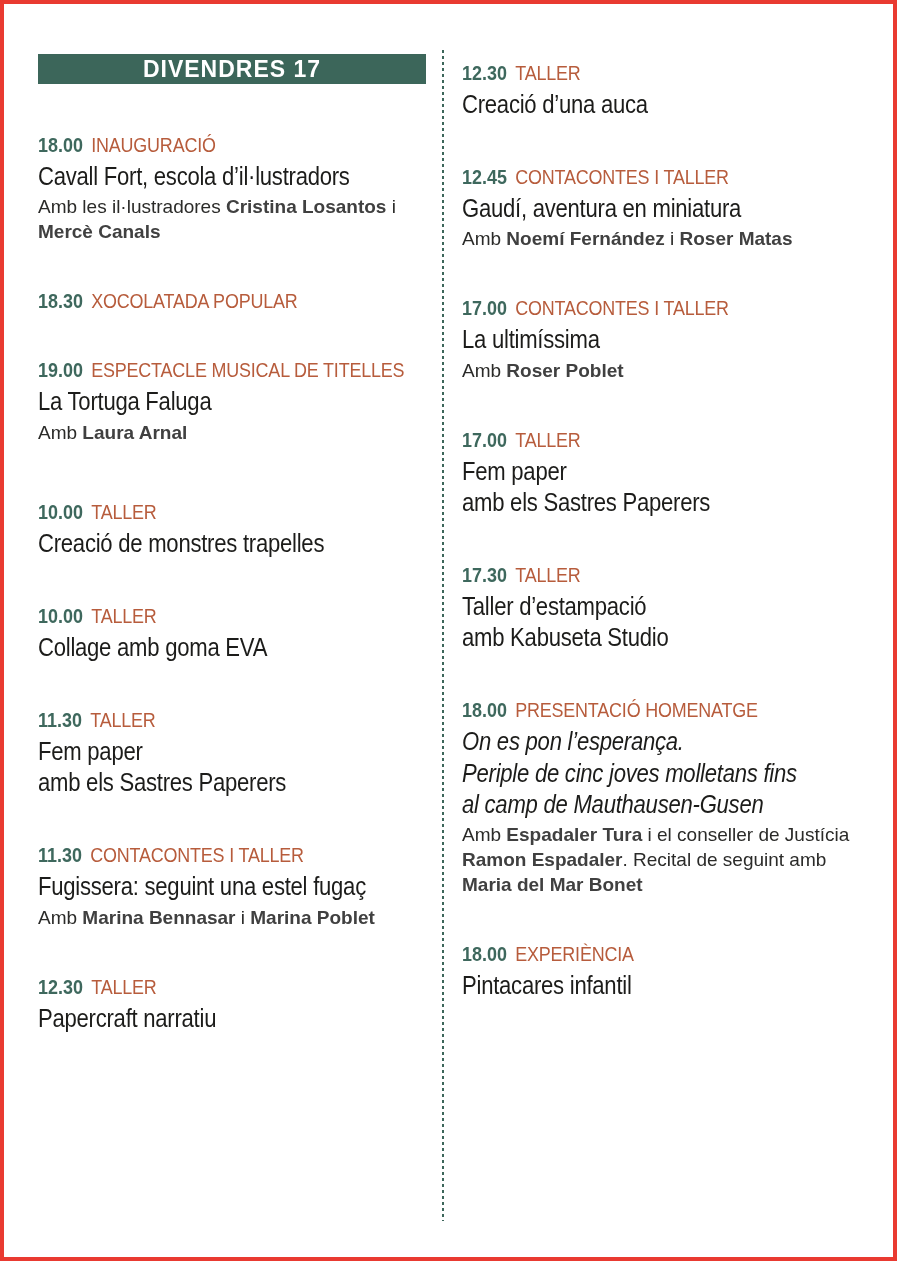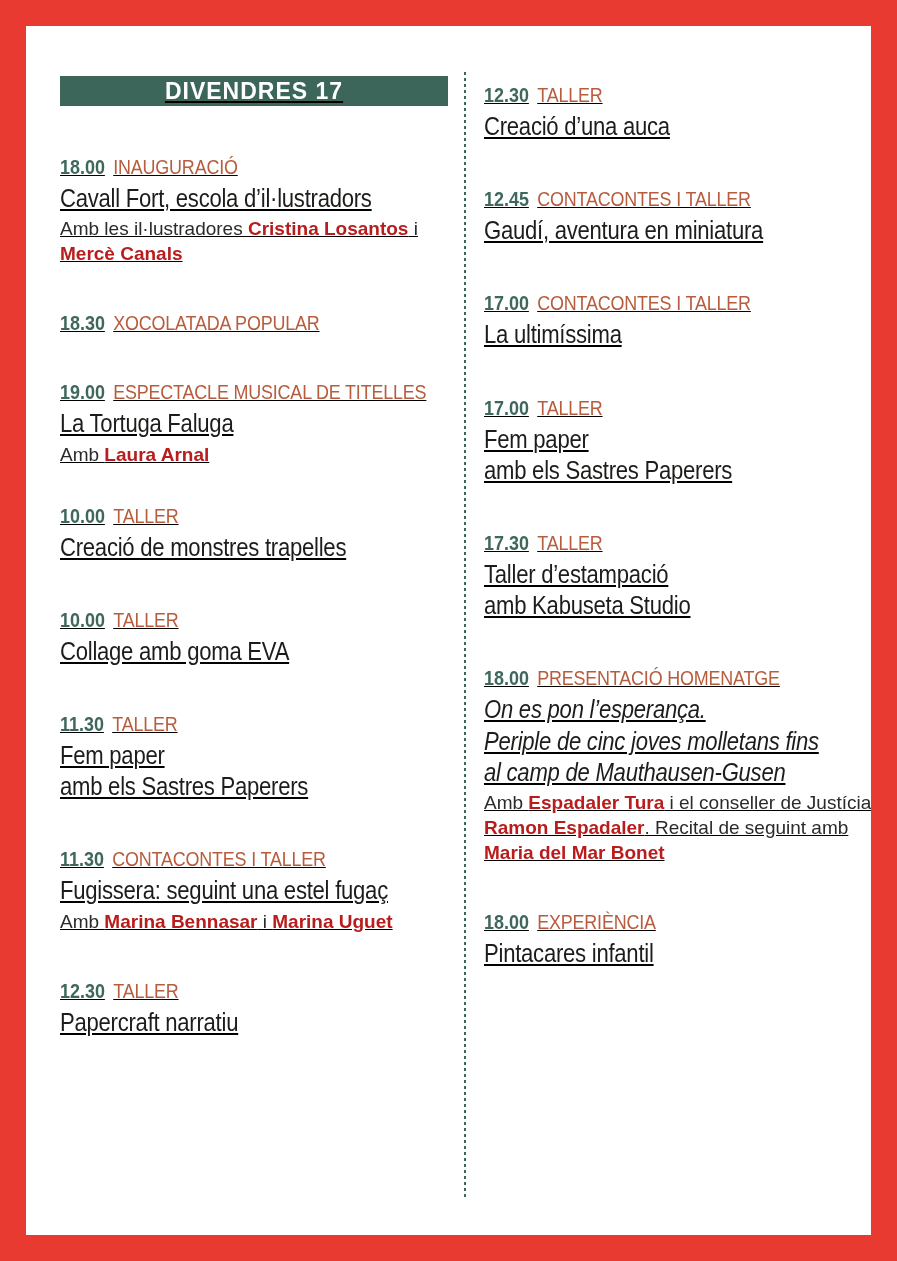--- a/index.html
+++ b/index.html
@@ -7,22 +7,21 @@
     width:897px;height:1261px;
     background:var(--frame-red,#e93a31);
     font-family:"Liberation Sans", sans-serif;
     overflow:hidden;
     box-sizing:border-box;
   }
   .frame{
     width:897px;height:1261px;
     background:var(--frame-red,#e93a31);
     box-sizing:border-box;
-    padding:26px;
-    text-decoration:underline;
+    padding:4px;
   }
   .page{
     width:100%;height:100%;
     background:var(--page-white,#ffffff);
     box-sizing:border-box;
     padding:50px 18px 36px 34px;
     display:flex;
     align-items:stretch;
     overflow:hidden;
   }
@@ -46,21 +45,21 @@
     color:#ffffff;
     font-weight:bold;
     font-size:23px;
     letter-spacing:1px;
     text-align:center;
     line-height:30px;
     margin-bottom:50px;
   }
   .day-header + .event{margin-top:12px;}
   .event{margin-bottom:46px;}
-  .event.pre-day{margin-bottom:38px;}
+  .event.pre-day{margin-bottom:56px;}
   .meta{
     white-space:pre;
     transform:scaleX(0.92);
     transform-origin:left center;
     font-size:19.5px;
     margin-bottom:4px;
   }
   .time{
     color:var(--time-green,#3e685d);
     font-weight:bold;
@@ -81,21 +80,21 @@
     letter-spacing:-0.3px;
     margin-bottom:2px;
   }
   .title.italic{font-style:italic;}
   .desc{
     color:var(--text-dark,#2b2b29);
     font-size:19px;
     line-height:1.32;
     margin-top:2px;
   }
-  .desc b{color:#b91c1c;}
+  .desc b{color:#404040;}
 </style>
 </head>
 <body>
 
 <div class="frame">
   <div class="page">
     <div class="col col-left" id="col-0">
         <div class="day-header">DIVENDRES 17</div>
         <div class="event">
           <div class="meta"><span class="time">18.00</span><span class="cat">INAUGURACIÓ</span></div>
@@ -119,40 +118,42 @@
           <div class="title">Collage amb goma EVA</div>
         </div>
         <div class="event">
           <div class="meta"><span class="time">11.30</span><span class="cat">TALLER</span></div>
           <div class="title">Fem paper
 amb els Sastres Paperers</div>
         </div>
         <div class="event">
           <div class="meta"><span class="time">11.30</span><span class="cat">CONTACONTES I TALLER</span></div>
           <div class="title">Fugissera: seguint una estel fugaç</div>
-          <div class="desc"><span>Amb </span><b>Marina Bennasar</b><span> i </span><b>Marina Uguet</b></div>
+          <div class="desc"><span>Amb </span><b>Marina Bennasar</b><span> i </span><b>Marina Poblet</b></div>
         </div>
         <div class="event">
           <div class="meta"><span class="time">12.30</span><span class="cat">TALLER</span></div>
           <div class="title">Papercraft narratiu</div>
         </div>
       </div>
     <div class="divider"></div>
     <div class="col col-right" id="col-1">
         <div class="event">
           <div class="meta"><span class="time">12.30</span><span class="cat">TALLER</span></div>
           <div class="title">Creació d’una auca</div>
         </div>
         <div class="event">
           <div class="meta"><span class="time">12.45</span><span class="cat">CONTACONTES I TALLER</span></div>
           <div class="title">Gaudí, aventura en miniatura</div>
+          <div class="desc"><span>Amb </span><b>Noemí Fernández</b><span> i </span><b>Roser Matas</b></div>
         </div>
         <div class="event">
           <div class="meta"><span class="time">17.00</span><span class="cat">CONTACONTES I TALLER</span></div>
           <div class="title">La ultimíssima</div>
+          <div class="desc"><span>Amb </span><b>Roser Poblet</b></div>
         </div>
         <div class="event">
           <div class="meta"><span class="time">17.00</span><span class="cat">TALLER</span></div>
           <div class="title">Fem paper
 amb els Sastres Paperers</div>
         </div>
         <div class="event">
           <div class="meta"><span class="time">17.30</span><span class="cat">TALLER</span></div>
           <div class="title">Taller d’estampació
 amb Kabuseta Studio</div>

